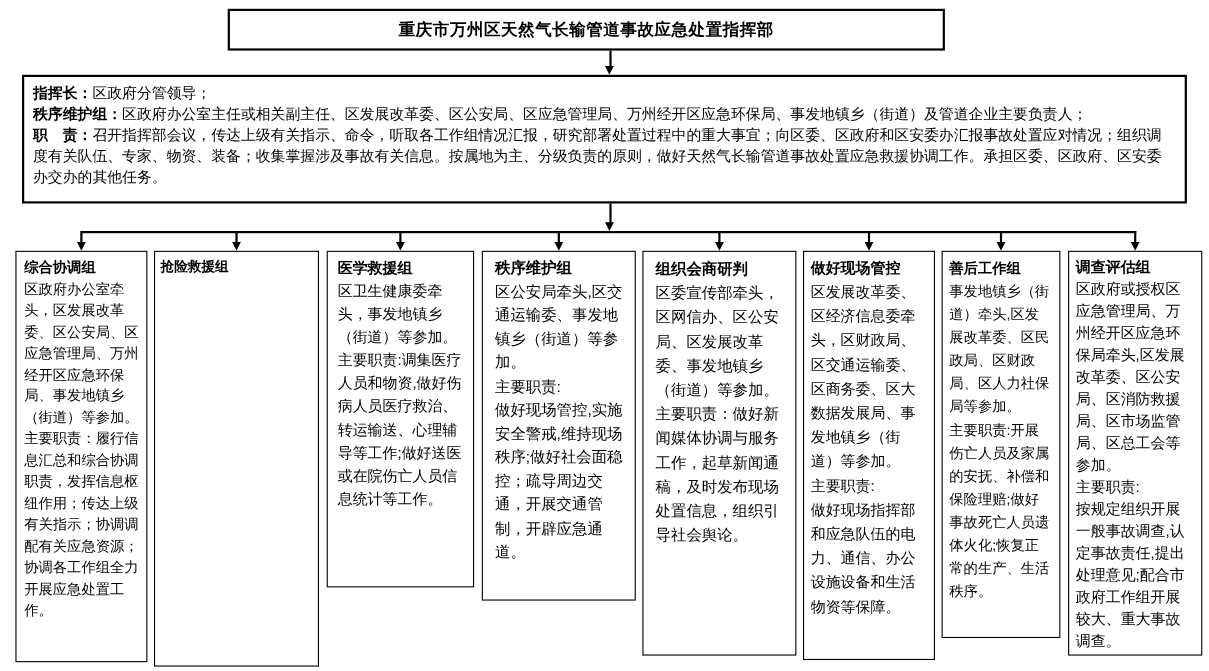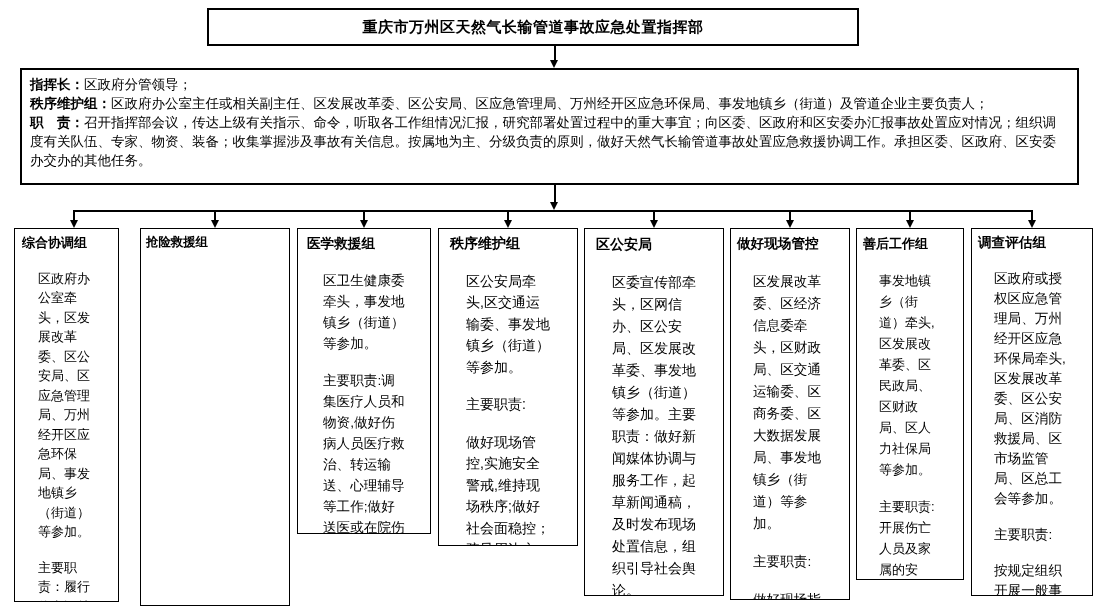--- a/index.html
+++ b/index.html
@@ -14,23 +14,23 @@
 
   
   .leader-box{position:absolute;left:20px;top:68px;width:1059px;height:117px;
     border:2px solid #000;padding:5px 8px;font-size:13.5px;line-height:19px;overflow:hidden;}
   .lead-label{font-weight:bold;}
 
   
   .gbox{position:absolute;top:228px;border:1px solid #000;padding:4px 7px;overflow:hidden;background:#fff;}
   .gtitle{font-weight:bold;text-align:left;}
   .gtitle.tl{text-align:left;}
-  .gbody .para{margin:16px;}
+  .gbody .para{margin:0;}
 
-  .g1{left:14px;width:105px;height:374px;font-size:13px;line-height:19.5px;}
+  .g1{left:14px;width:120px;height:374px;font-size:13px;line-height:19.5px;}
   .g2{left:140px;width:150px;height:378px;font-size:12.4px;line-height:18px;padding:4px 5px;}
   .g3{left:297px;width:134px;height:306px;font-size:13.6px;line-height:21px;padding:4px 9px;}
   .g4{left:438px;width:140px;height:318px;font-size:14px;line-height:21.5px;padding:4px 11px;}
   .g5{left:584px;width:140px;height:368px;font-size:14px;line-height:22px;padding:4px 11px;}
   .g6{left:730px;width:120px;height:372px;font-size:13.6px;line-height:22px;padding:4px 6px;}
   .g7{left:856px;width:108px;height:352px;font-size:13px;line-height:21px;padding:4px 6px;}
   .g8{left:971px;width:122px;height:368px;font-size:13.6px;line-height:20px;padding:4px 6px;}
 
   
   .vline{position:absolute;width:2px;background:#000;}
@@ -107,21 +107,21 @@
   <div class="gbox g4">
     <div class="gtitle">秩序维护组</div>
     <div class="gbody">
         <div class="para">区公安局牵头,区交通运输委、事发地镇乡（街道）等参加。</div>
         <div class="para">主要职责:</div>
         <div class="para">做好现场管控,实施安全警戒,维持现场秩序;做好社会面稳控；疏导周边交通，开展交通管制，开辟应急通道。</div>
       </div>
   </div>
 
   <div class="gbox g5">
-    <div class="gtitle">区公安局</div>
+    <div class="gtitle">组织会商研判</div>
     <div class="gbody">
         <div class="para">区委宣传部牵头，区网信办、区公安局、区发展改革委、事发地镇乡（街道）等参加。主要职责：做好新闻媒体协调与服务工作，起草新闻通稿，及时发布现场处置信息，组织引导社会舆论。</div>
       </div>
   </div>
 
   <div class="gbox g6">
     <div class="gtitle">做好现场管控</div>
     <div class="gbody">
         <div class="para">区发展改革委、区经济信息委牵头，区财政局、区交通运输委、区商务委、区大数据发展局、事发地镇乡（街道）等参加。</div>
         <div class="para">主要职责:</div>

